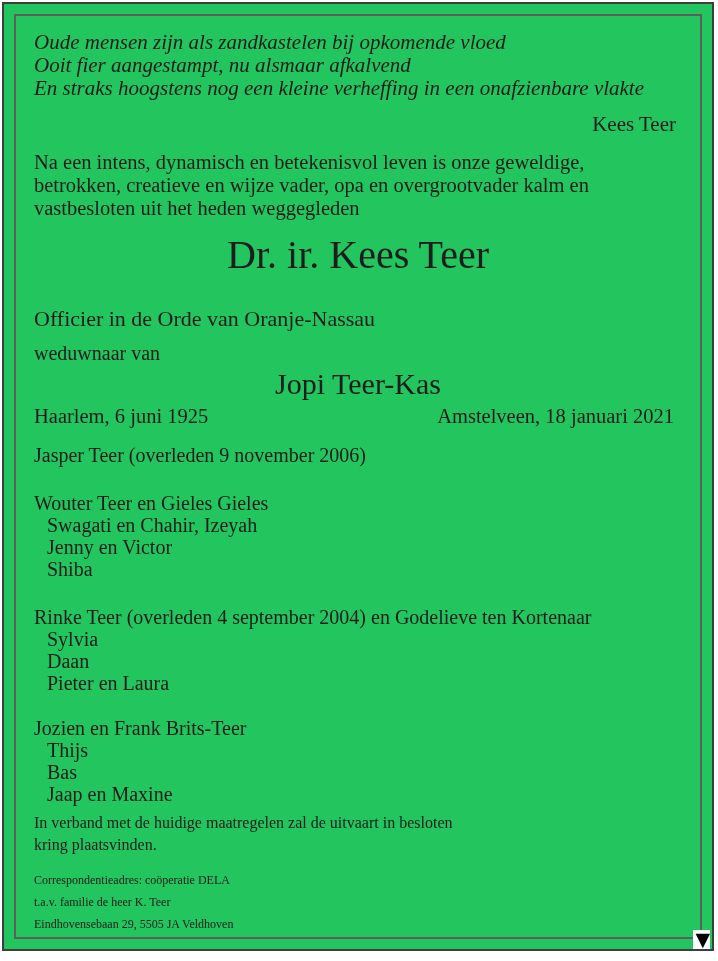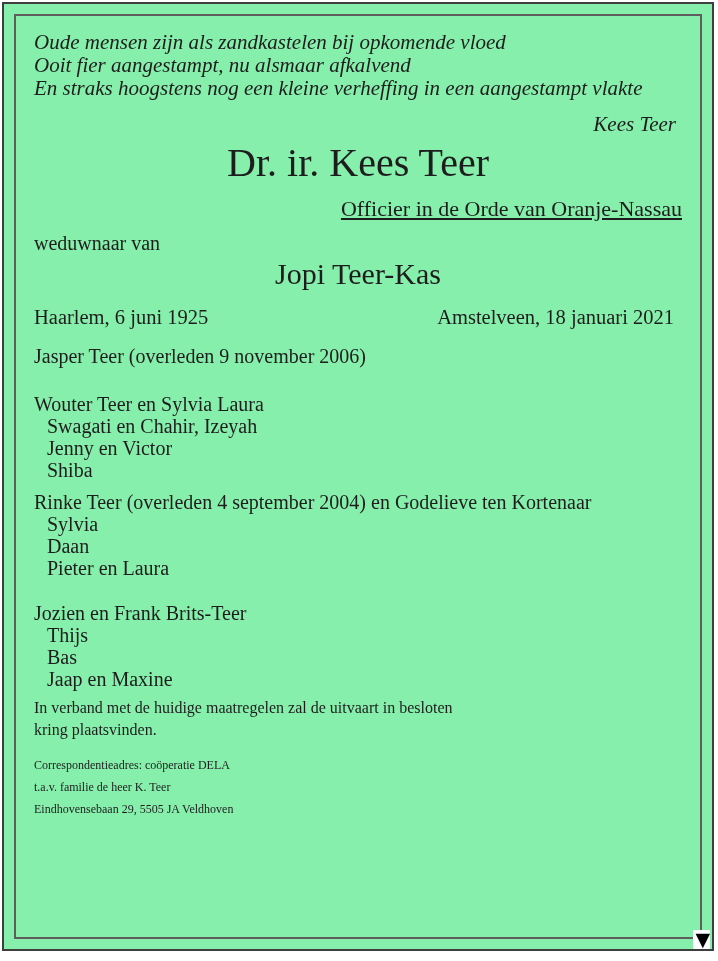--- a/index.html
+++ b/index.html
@@ -4,54 +4,54 @@
 <style>
   * { margin: 0; padding: 0; box-sizing: border-box; }
   html, body { background: #ffffff; }
   body {
     width: 718px; height: 961px; position: relative; overflow: hidden;
     font-family: "Liberation Serif", serif;
     color: #1d1d1d;
   }
   .outer-frame {
     position: absolute; left: 2px; top: 2px; width: 712px; height: 949px;
-    border: 2px solid #3e3e3e; background: #86efac;
+    border: 2px solid #3e3e3e; background: #22c55e;
   }
   .inner-frame {
     position: absolute; left: 10px; top: 10px; right: 10px; bottom: 10px;
     border: 2px solid #5e5e5e;
     padding: 15px 18px;
     overflow: hidden;
   }
   .poem { font-style: italic; font-size: 21px; line-height: 23px; }
   .poem-line { white-space: nowrap; }
   .poem-attribution {
-    font-style: italic; font-size: 21px; line-height: 23px;
+    font-size: 21px; line-height: 23px;
     text-align: right; margin-top: 13px; padding-right: 6px;
   }
   .intro { font-size: 20.5px; line-height: 23px; margin-top: 15px; }
   .deceased-name {
     font-size: 40px; line-height: 46px; text-align: center;
-    margin-top: 4px; font-weight: normal;
+    margin-top: 12px; font-weight: normal;
   }
-  .honors { font-size: 22px; line-height: 26px; text-align: right; margin-top: 10px; text-decoration: underline; }
+  .honors { font-size: 22px; line-height: 26px; text-align: left; margin-top: 28px; }
   .relation { font-size: 20px; line-height: 24px; text-align: left; margin-top: 9px; }
   .spouse-name {
     font-size: 30px; line-height: 38px; text-align: center;
     margin-top: 0; font-weight: normal;
   }
   .dates-row {
     display: flex; justify-content: space-between;
-    font-size: 20.5px; line-height: 24px; margin-top: 12px; padding-right: 8px; text-align: center;
+    font-size: 20.5px; line-height: 24px; margin-top: 1px; padding-right: 8px; text-align: center;
   }
   .family-section { font-size: 20px; line-height: 22px; }
   .family-group { margin-top: 23px; }
   .family-group.g0 { margin-top: 16px; }
   .family-group.g1 { margin-top: 26px; }
-  .family-group.g2 { margin-top: 10px; }
+  .family-group.g2 { margin-top: 26px; }
   .family-child { padding-left: 13px; }
   .notice { font-size: 16px; line-height: 22px; margin-top: 7px; }
   .correspondence { font-size: 12px; line-height: 22px; margin-top: 13px; }
   .scroll-arrow {
     position: absolute; right: 2px; bottom: 0px;
     font-size: 19px; line-height: 1; color: #000000;
     font-family: "DejaVu Sans", sans-serif;
     cursor: pointer;
     background: #ffffff;
     padding-left: 2px;
@@ -59,44 +59,49 @@
 </style>
 </head>
 <body>
 
 <div class="outer-frame">
   <div class="inner-frame">
 
     <div class="poem">
       <div class="poem-line">Oude mensen zijn als zandkastelen bij opkomende vloed</div>
       <div class="poem-line">Ooit fier aangestampt, nu alsmaar afkalvend</div>
-      <div class="poem-line">En straks hoogstens nog een kleine verheffing in een aangestampt vlakte</div>
+      <div class="poem-line">En straks hoogstens nog een kleine verheffing in een onafzienbare vlakte</div>
     </div>
 
     <div class="poem-attribution">Kees Teer</div>
 
+    <div class="intro">
+      <div>Na een intens, dynamisch en betekenisvol leven is onze geweldige,</div>
+      <div>betrokken, creatieve en wijze vader, opa en overgrootvader kalm en</div>
+      <div>vastbesloten uit het heden weggegleden</div>
+    </div>
 
     <div class="deceased-name">Dr. ir. Kees Teer</div>
     <div class="honors">Officier in de Orde van Oranje-Nassau</div>
     <div class="relation">weduwnaar van</div>
     <div class="spouse-name">Jopi Teer-Kas</div>
 
     <div class="dates-row">
       <span>Haarlem, 6 juni 1925</span>
       <span>Amstelveen, 18 januari 2021</span>
     </div>
 
     <div class="family-section">
 
       <div class="family-group g0">
         <div class="family-head">Jasper Teer (overleden 9 november 2006)</div>
       </div>
 
       <div class="family-group g1">
-        <div class="family-head">Wouter Teer en Sylvia Laura</div>
+        <div class="family-head">Wouter Teer en Gieles Gieles</div>
         <div class="family-child">Swagati en Chahir, Izeyah</div>
         <div class="family-child">Jenny en Victor</div>
         <div class="family-child">Shiba</div>
       </div>
 
       <div class="family-group g2">
         <div class="family-head">Rinke Teer (overleden 4 september 2004) en Godelieve ten Kortenaar</div>
         <div class="family-child">Sylvia</div>
         <div class="family-child">Daan</div>
         <div class="family-child">Pieter en Laura</div>

